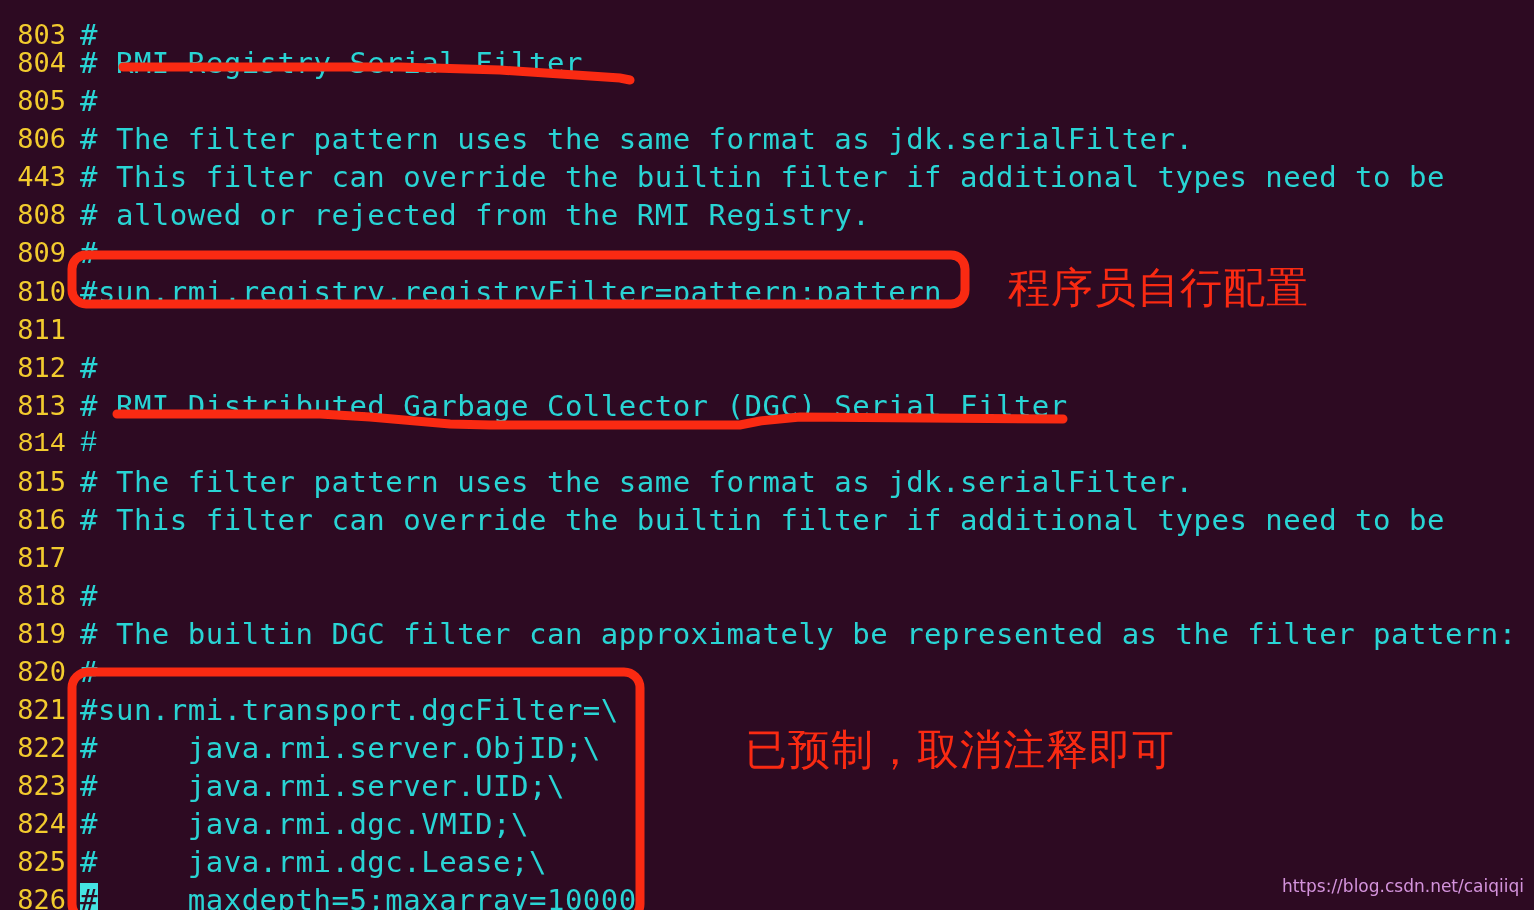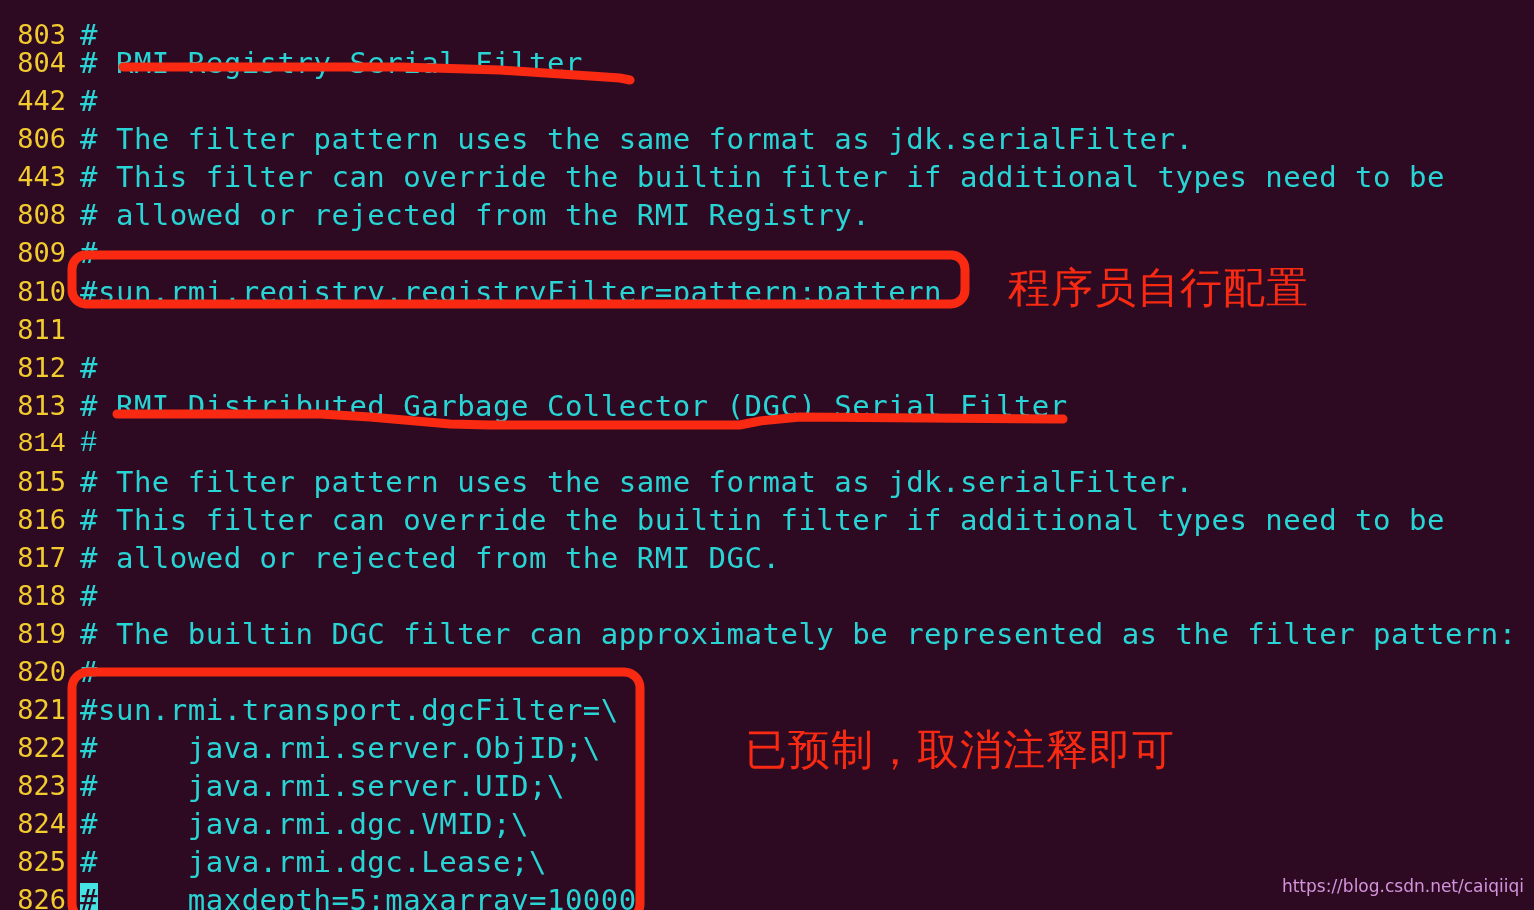--- a/index.html
+++ b/index.html
@@ -92,21 +92,21 @@
   <div id="code">
     <div class="row" style="top:0px;position:absolute;left:0;width:100%;">
       <span class="lineno">803</span>
       <span class="codetext">#</span>
     </div>
     <div class="row" style="top:28px;position:absolute;left:0;width:100%;">
       <span class="lineno">804</span>
       <span class="codetext"># RMI Registry Serial Filter</span>
     </div>
     <div class="row" style="top:66px;position:absolute;left:0;width:100%;">
-      <span class="lineno">442</span>
+      <span class="lineno">805</span>
       <span class="codetext">#</span>
     </div>
     <div class="row" style="top:104px;position:absolute;left:0;width:100%;">
       <span class="lineno">806</span>
       <span class="codetext"># The filter pattern uses the same format as jdk.serialFilter.</span>
     </div>
     <div class="row" style="top:142px;position:absolute;left:0;width:100%;">
       <span class="lineno">443</span>
       <span class="codetext"># This filter can override the builtin filter if additional types need to be</span>
     </div>
@@ -141,21 +141,20 @@
     <div class="row" style="top:447px;position:absolute;left:0;width:100%;">
       <span class="lineno">815</span>
       <span class="codetext"># The filter pattern uses the same format as jdk.serialFilter.</span>
     </div>
     <div class="row" style="top:485px;position:absolute;left:0;width:100%;">
       <span class="lineno">816</span>
       <span class="codetext"># This filter can override the builtin filter if additional types need to be</span>
     </div>
     <div class="row" style="top:523px;position:absolute;left:0;width:100%;padding-left:40px;">
       <span class="lineno">817</span>
-      <span class="codetext"># allowed or rejected from the RMI DGC.</span>
     </div>
     <div class="row" style="top:561px;position:absolute;left:0;width:100%;">
       <span class="lineno">818</span>
       <span class="codetext">#</span>
     </div>
     <div class="row" style="top:599px;position:absolute;left:0;width:100%;">
       <span class="lineno">819</span>
       <span class="codetext"># The builtin DGC filter can approximately be represented as the filter pattern:</span>
     </div>
     <div class="row" style="top:637px;position:absolute;left:0;width:100%;">

